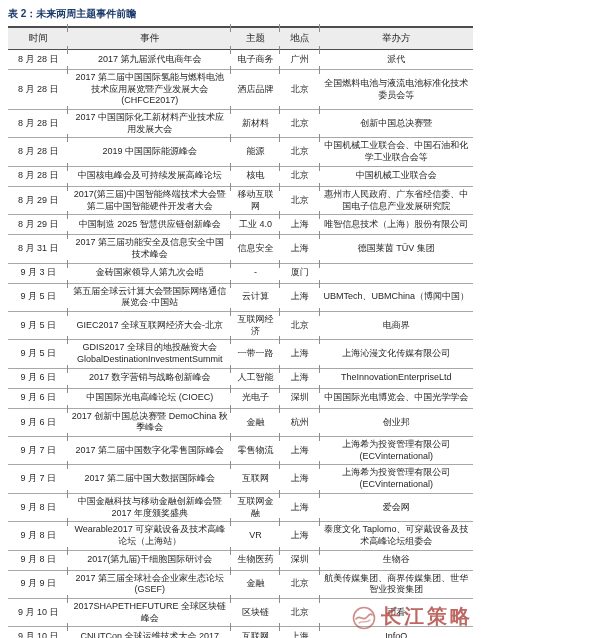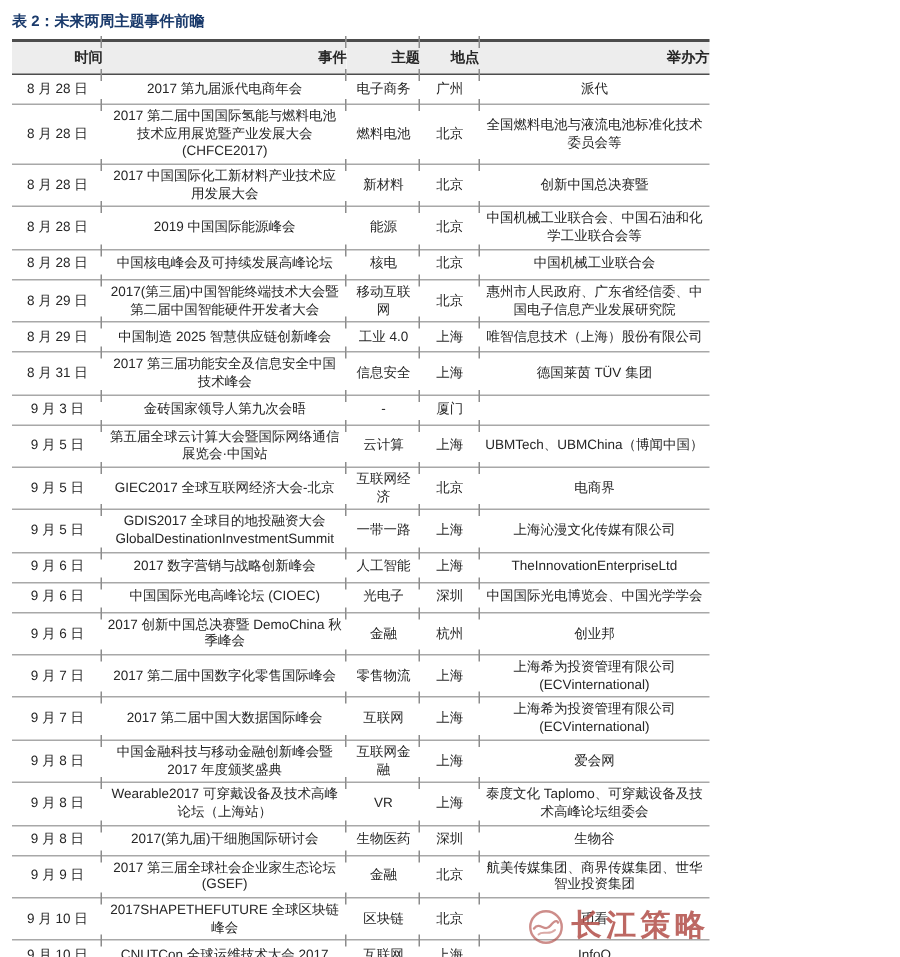--- a/index.html
+++ b/index.html
@@ -23,25 +23,25 @@
     table-layout: fixed;
     font-size: 9px;
     border-top: 2px solid #4d4d4d;
     border-bottom: 2px solid #4d4d4d;
   }
   thead tr {
     background: #ededed;
     border-bottom: 1.5px solid #4d4d4d;
   }
   th {
-    font-weight: bold;
+    font-weight: normal;
     font-size: 9.5px;
     padding: 4px 0;
     position: relative;
-    text-align: right;
+    text-align: center;
   }
   td {
     padding: 2px 3px;
     height: 15px;
     text-align: center;
     vertical-align: middle;
     line-height: 1.3;
     position: relative;
     word-break: break-word;
   }
@@ -106,21 +106,21 @@
         <tr>
           <td>8 月 28 日</td>
           <td>2017 第九届派代电商年会</td>
           <td>电子商务</td>
           <td>广州</td>
           <td>派代</td>
         </tr>
         <tr>
           <td>8 月 28 日</td>
           <td>2017 第二届中国国际氢能与燃料电池技术应用展览暨产业发展大会 (CHFCE2017)</td>
-          <td>燃料电池</td>
+          <td>酒店品牌</td>
           <td>北京</td>
           <td>全国燃料电池与液流电池标准化技术委员会等</td>
         </tr>
         <tr>
           <td>8 月 28 日</td>
           <td>2017 中国国际化工新材料产业技术应用发展大会</td>
           <td>新材料</td>
           <td>北京</td>
           <td>创新中国总决赛暨</td>
         </tr>

